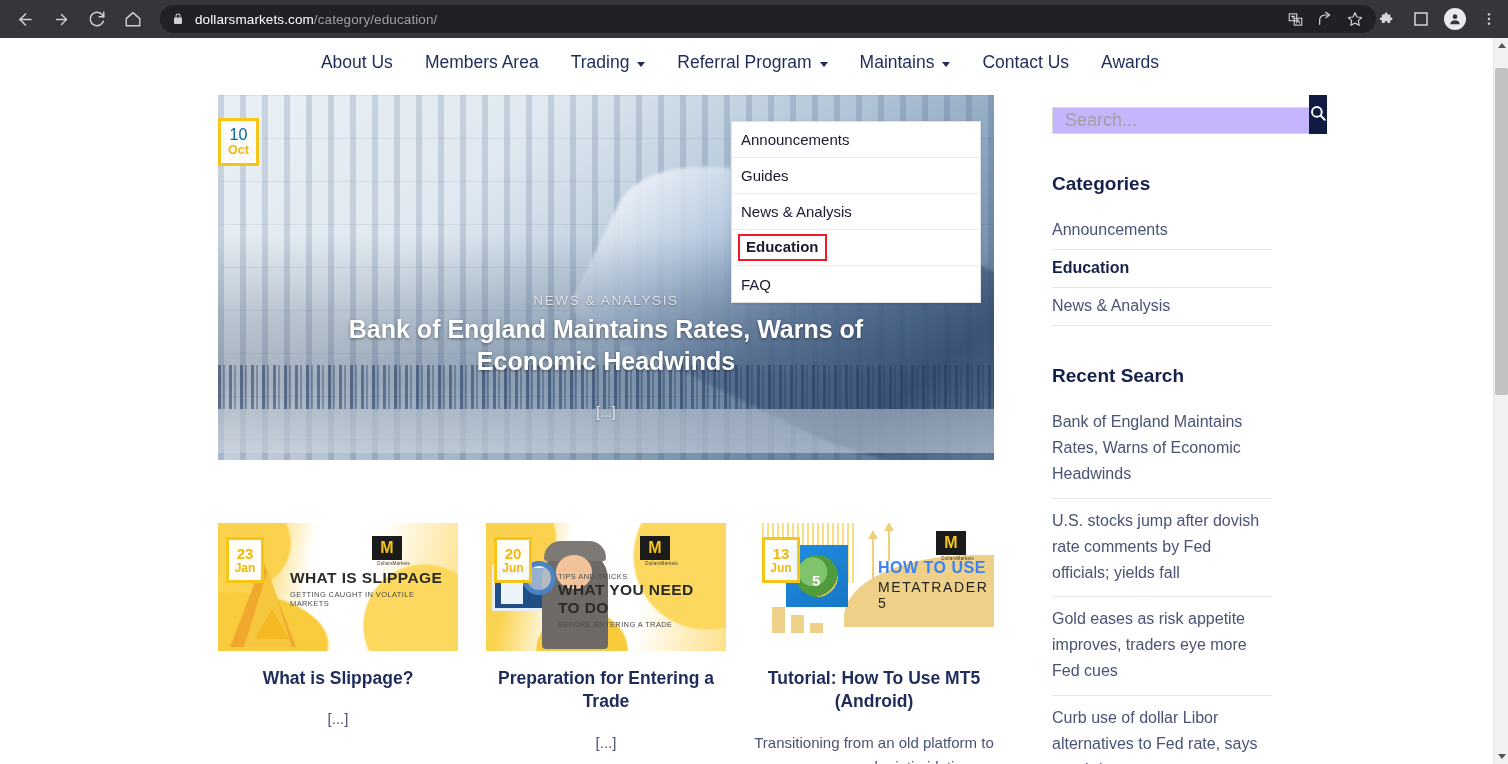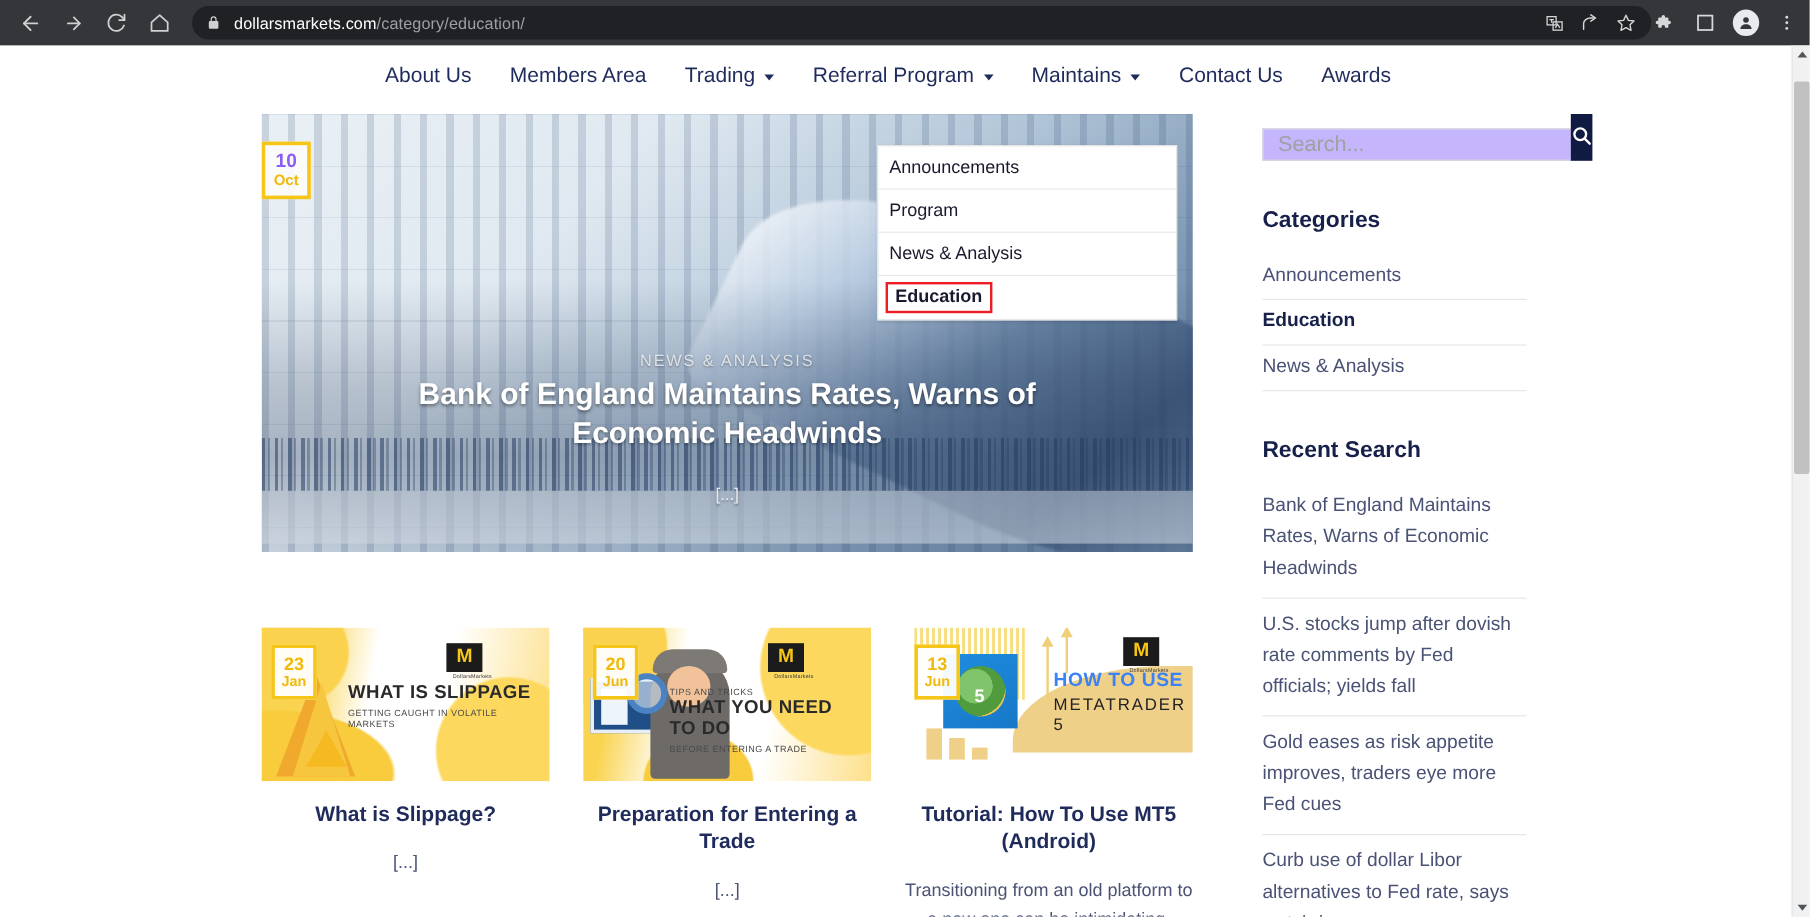--- a/index.html
+++ b/index.html
@@ -205,21 +205,21 @@
     position: absolute;
     top: 23px; left: 0px;
     width: 41px; height: 48px;
     background: rgba(252,252,250,.93);
     border: 3px solid #f5c518;
     display: flex; flex-direction: column;
     align-items: center; justify-content: center;
     line-height: 1.05;
     z-index: 5;
   }
-  .date-badge .d-day { font-size: 16px; font-weight: bold; color: #8b5cf6; text-align: center; }
+  .date-badge .d-day { font-size: 16px; font-weight: normal; color: #0369a1; text-align: center; }
   .date-badge .d-mon { font-size: 12.5px; font-weight: bold; color: #f0b90b; }
 
   .hero-text {
     position: absolute;
     left: 0; right: 0;
     top: 198px;
     text-align: center;
     z-index: 6;
   }
   .hero-cat {
@@ -784,27 +784,30 @@
       <li class="post-item">Gold eases as risk appetite improves, traders eye more Fed cues</li>
       <li class="post-item">Curb use of dollar Libor alternatives to Fed rate, says watchdog</li>
     </ul>
   </aside>
 
   <div class="dropdown">
     <div class="dd-item">
       <span>Announcements</span>
     </div>
     <div class="dd-item">
-      <span>Program</span>
+      <span>Guides</span>
     </div>
     <div class="dd-item">
       <span>News &amp; Analysis</span>
     </div>
     <div class="dd-item selected">
       <span class="dd-highlight">Education</span>
+    </div>
+    <div class="dd-item">
+      <span>FAQ</span>
     </div>
   </div>
 
 </div>
 
 <div class="scrollbar">
   <div class="sb-up">
       <i></i>
     </div>
   <div class="sb-thumb"></div>

